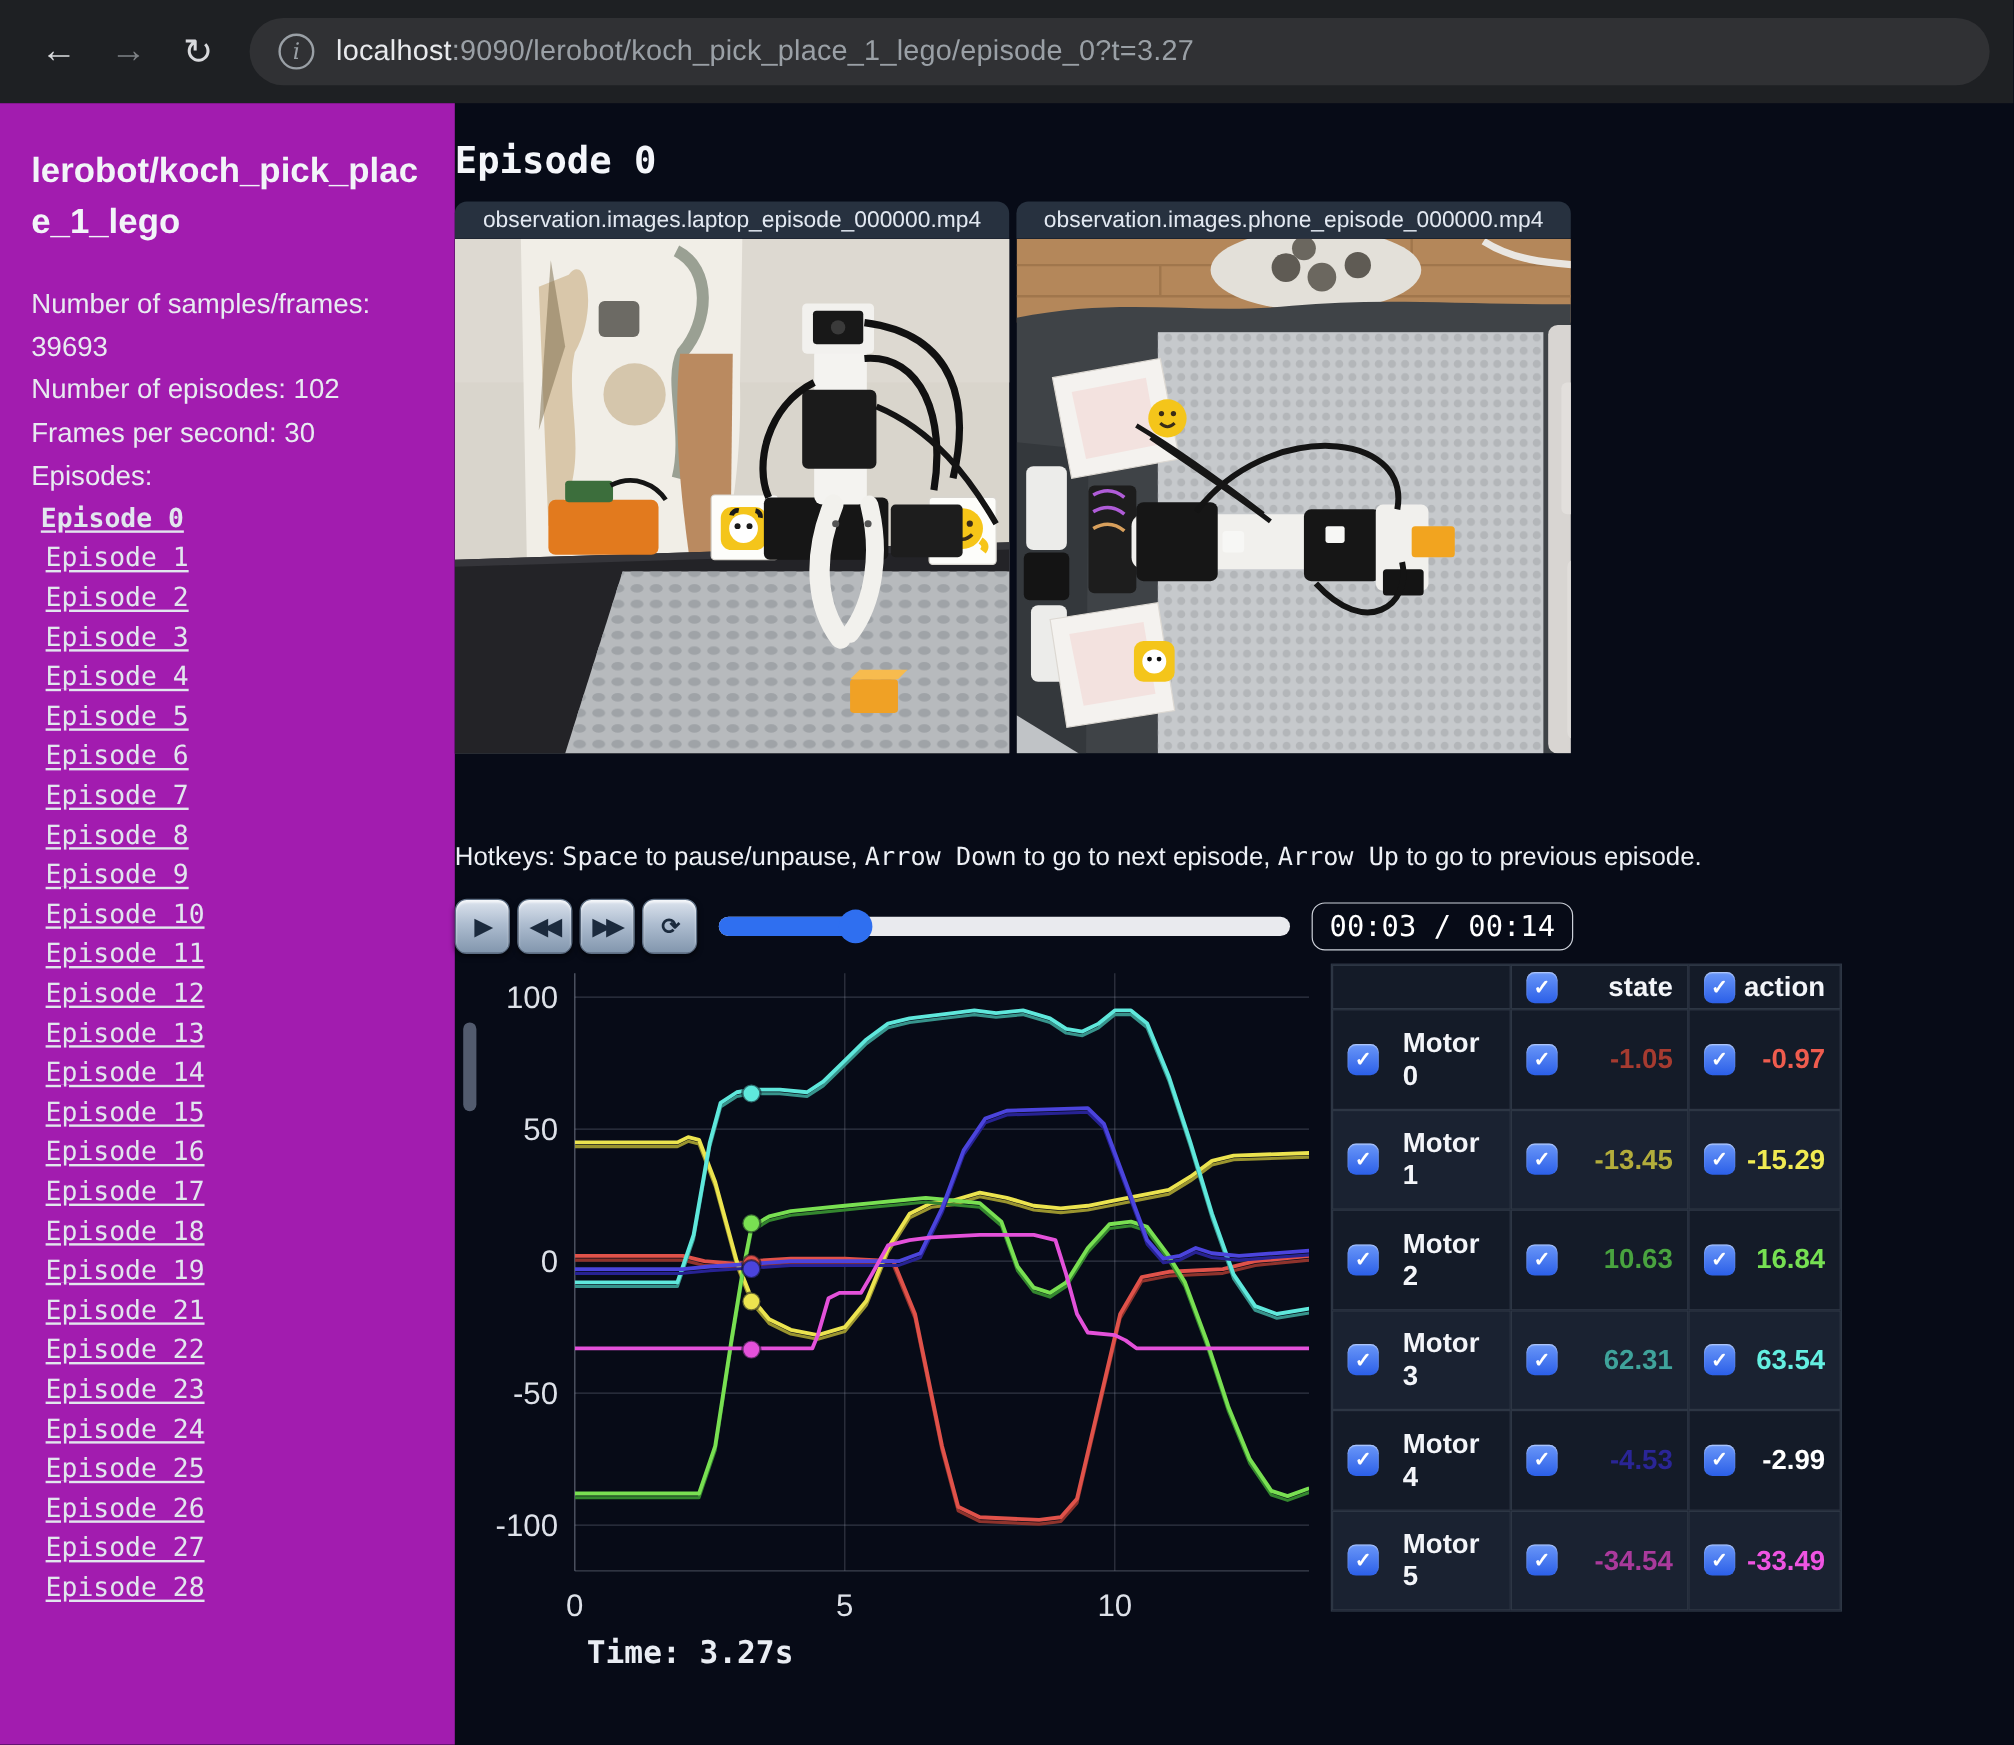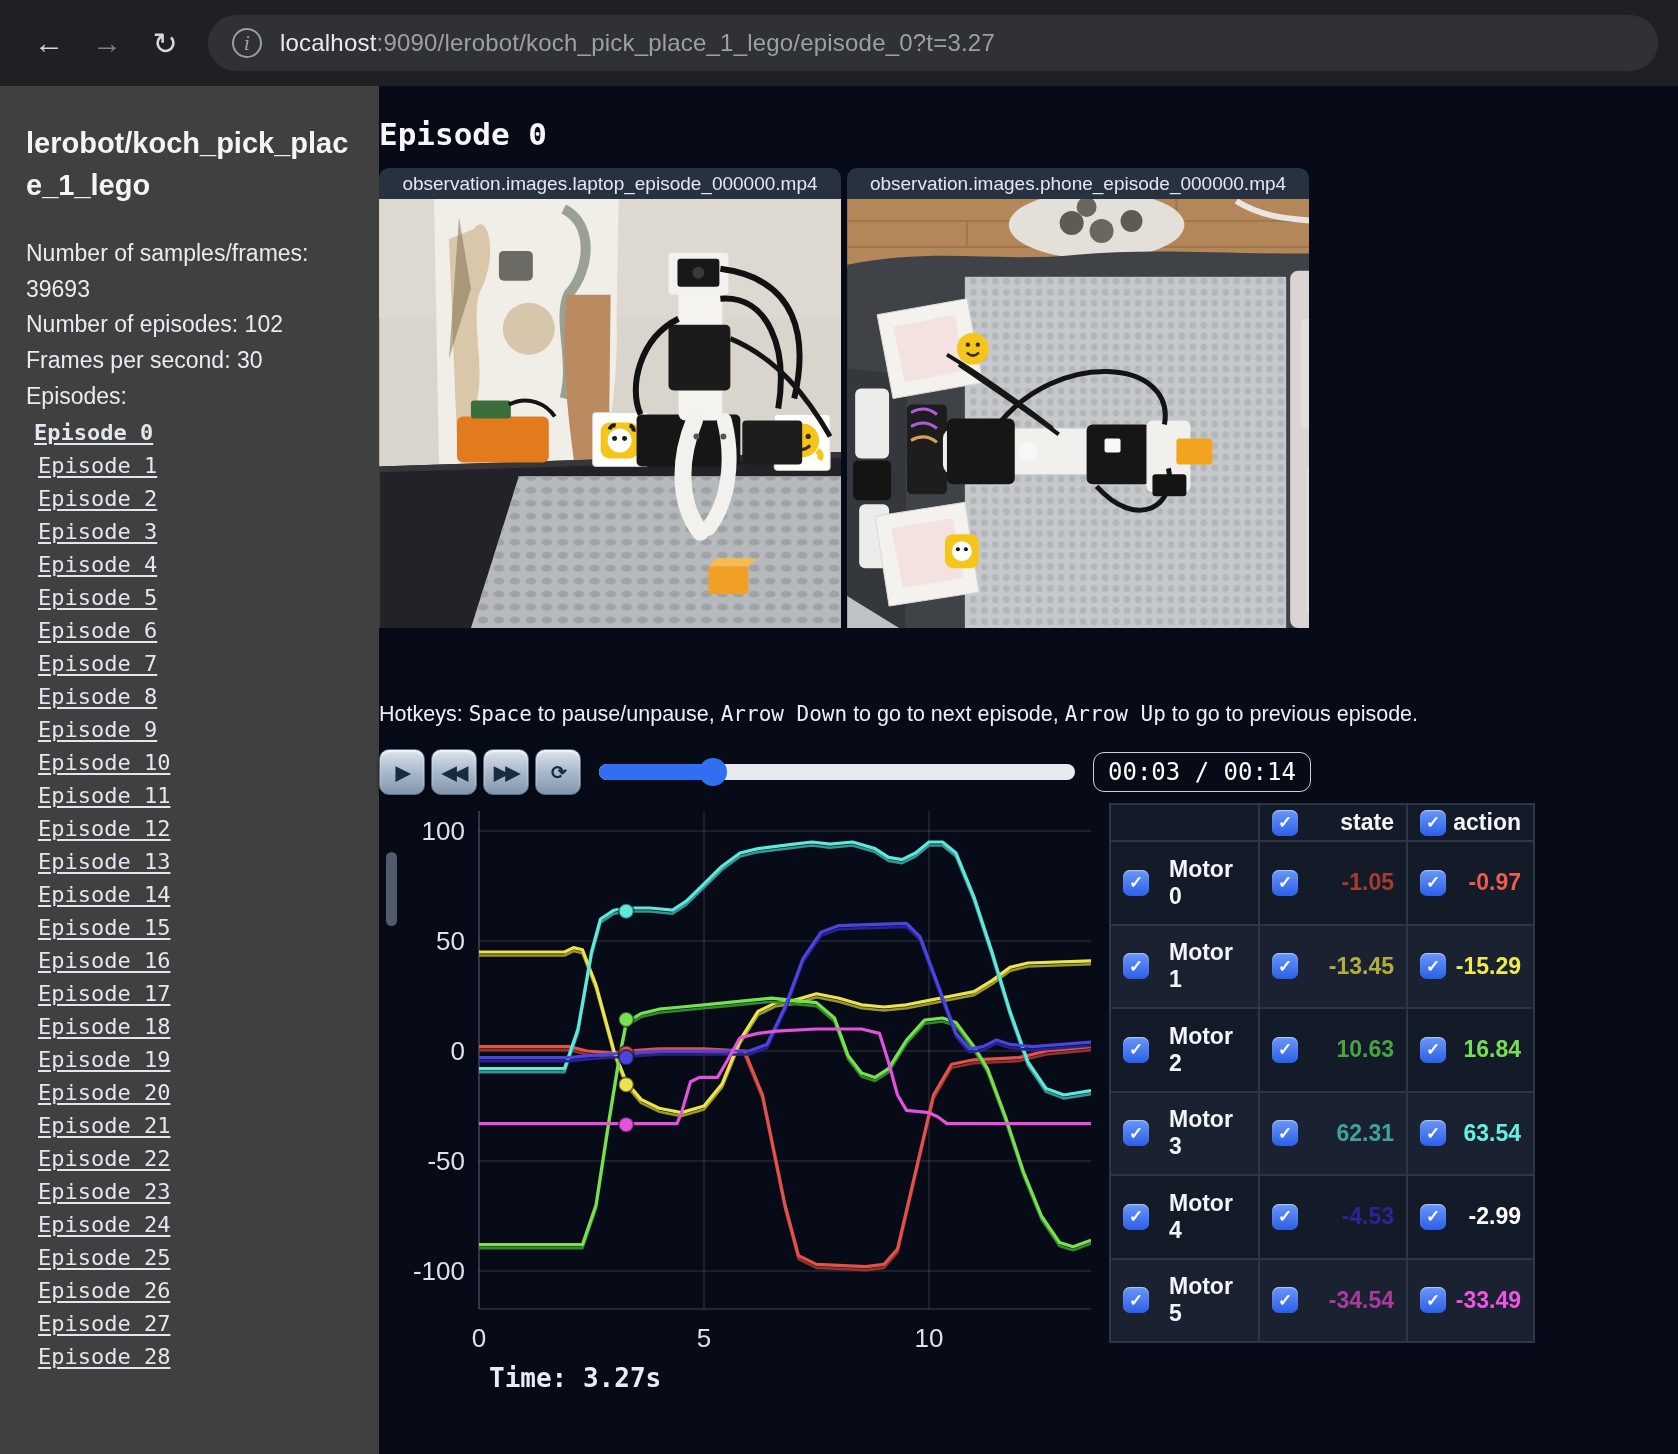--- a/index.html
+++ b/index.html
@@ -14,21 +14,21 @@
   .urlbar { flex:1; height:56px; background:#303134; border-radius:28px; margin-left:14px;
             display:flex; align-items:center; padding:0 24px; }
   .info-ico { width:30px; height:30px; border:2.5px solid #9aa0a6; border-radius:50%;
               color:#9aa0a6; font-size:19px; display:flex; align-items:center; justify-content:center;
               margin-right:18px; font-family:"DejaVu Serif", serif; font-style:italic; }
   .url { font-size:24px; color:#9aa0a6; letter-spacing:.2px; }
   .url b { color:#e8eaed; font-weight:400; }
 
   
   .wrap { display:flex; height:1368px; }
-  .sidebar { width:379px; background:#404040; padding:36px 26px 0 26px; flex-shrink:0; }
+  .sidebar { width:379px; background:#a21caf; padding:36px 26px 0 26px; flex-shrink:0; }
   .main { flex:1; position:relative; padding-left:0; }
 
   
   .ds-title { color:#f2f4f8; font-size:29px; font-weight:700; line-height:1.45; word-break:break-all; }
   .stats { margin-top:30px; color:#e8ebf1; font-size:23px; line-height:1.55; }
   .stats div { margin:0; }
   .ep-list { margin-top:2px; }
   .ep-item { display:block; font-family:"DejaVu Sans Mono", monospace; font-size:22px;
              color:#e2e6ee; line-height:33px; text-decoration:underline; text-underline-offset:3px;
              padding-left:12px; cursor:pointer; white-space:pre; }
@@ -130,21 +130,20 @@
         <a class="ep-item">Episode 10</a>
         <a class="ep-item">Episode 11</a>
         <a class="ep-item">Episode 12</a>
         <a class="ep-item">Episode 13</a>
         <a class="ep-item">Episode 14</a>
         <a class="ep-item">Episode 15</a>
         <a class="ep-item">Episode 16</a>
         <a class="ep-item">Episode 17</a>
         <a class="ep-item">Episode 18</a>
         <a class="ep-item">Episode 19</a>
-        <a class="ep-item">Episode 20</a>
         <a class="ep-item">Episode 21</a>
         <a class="ep-item">Episode 22</a>
         <a class="ep-item">Episode 23</a>
         <a class="ep-item">Episode 24</a>
         <a class="ep-item">Episode 25</a>
         <a class="ep-item">Episode 26</a>
         <a class="ep-item">Episode 27</a>
         <a class="ep-item">Episode 28</a>
       </div>
   </div>

